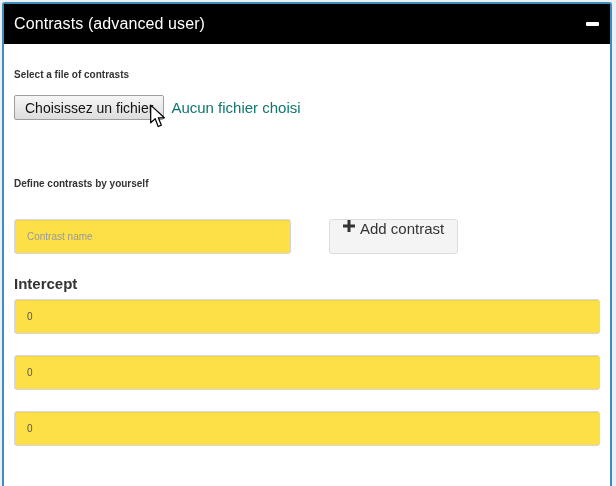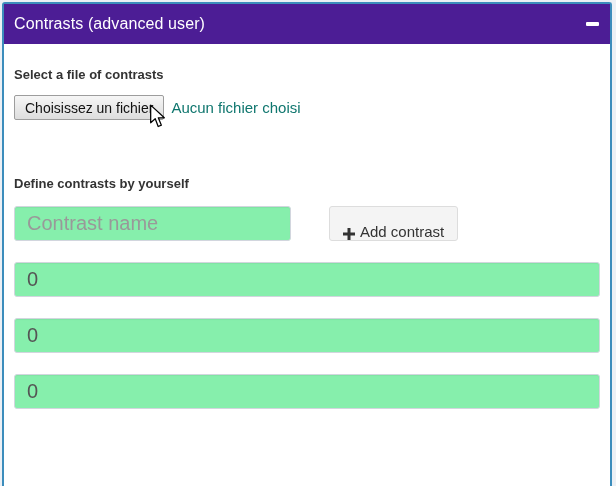--- a/index.html
+++ b/index.html
@@ -18,21 +18,21 @@
     width: 610px;
     height: 496px;
     box-sizing: border-box;
     border: 2px solid #3c8dbc;
     border-bottom: none;
     border-radius: 3px 3px 0 0;
     background: #ffffff;
   }
   .panel-header {
     height: 40px;
-    background: #4c1d95;
+    background: #000000;
     display: flex;
     align-items: center;
     padding: 0 8px 0 10px;
     box-sizing: border-box;
   }
   .panel-title {
     color: #ffffff;
     font-size: 16px;
     font-weight: 400;
     letter-spacing: 0.1px;
@@ -52,21 +52,21 @@
   .minus-bar {
     width: 13px;
     height: 4px;
     background: #ffffff;
     border-radius: 1px;
   }
   .panel-body {
     padding: 23px 10px 0 10px;
   }
   .label-small {
-    font-size: 13px;
+    font-size: 10px;
     font-weight: 700;
     color: #333333;
     line-height: 16px;
     margin: 0 0 12px 0;
   }
   .file-row {
     display: flex;
     align-items: center;
     height: 25px;
     margin-bottom: 56px;
@@ -83,48 +83,48 @@
     box-sizing: border-box;
     cursor: pointer;
     white-space: nowrap;
   }
   .file-status {
     margin-left: 7px;
     font-size: 15px;
     color: #0f766e;
     white-space: nowrap;
   }
-  .label2 { margin-bottom: 14px; }
+  .label2 { margin-bottom: 27px; }
   .define-row {
     display: flex;
     align-items: stretch;
     height: 35px;
     margin-bottom: 21px;
   }
   .text-input {
     box-sizing: border-box;
     height: 35px;
     border: 1px solid #d2d6de;
     border-radius: 3px;
-    background: #86efac;
+    background: #fde047;
     padding: 0 12px;
     font-family: "Liberation Sans", sans-serif;
-    font-size: 20px;
+    font-size: 10px;
     color: #555555;
     box-shadow: inset 0 1px 1px rgba(0,0,0,0.05);
     outline: none;
   }
   .text-input::placeholder { color: #999999; opacity: 1; }
   .name-input { width: 277px; }
   .add-btn {
     margin-left: 38px;
     height: 35px;
     padding: 0 13px;
     display: flex;
-    align-items: flex-end;
+    align-items: flex-start;
     gap: 5px;
     background: #f4f4f4;
     border: 1px solid #dddddd;
     border-radius: 3px;
     font-family: "Liberation Sans", sans-serif;
     font-size: 15px;
     color: #333333;
     cursor: pointer;
     white-space: nowrap;
   }
@@ -175,20 +175,21 @@
       <input type="text" class="text-input name-input" placeholder="Contrast name" style="">
       <button class="add-btn">
         <svg width="12" height="12" viewBox="0 0 12 12">
           <rect x="4.5" y="0" width="3" height="12" fill="#333333"></rect>
           <rect x="0" y="4.5" width="12" height="3" fill="#333333"></rect>
         </svg>
         <span>Add contrast</span>
       </button>
     </div>
 
+    <p class="field-label">Intercept</p>
     <input type="text" class="text-input field-input" value="0" style="">
 
     <input type="text" class="text-input field-input" value="0" style="">
 
     <input type="text" class="text-input field-input" value="0" style="">
 
   </div>
 </div>
 
 <svg class="cursor-overlay" viewBox="0 0 14 22">

